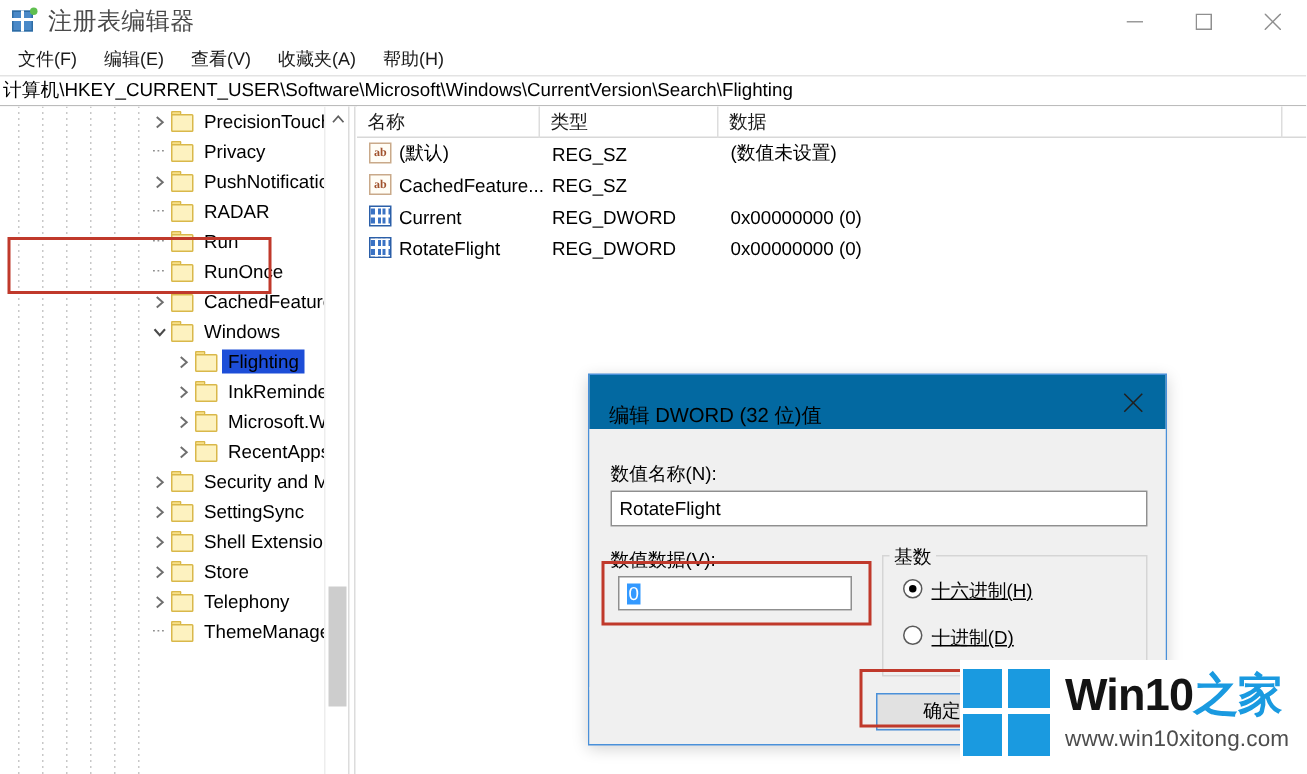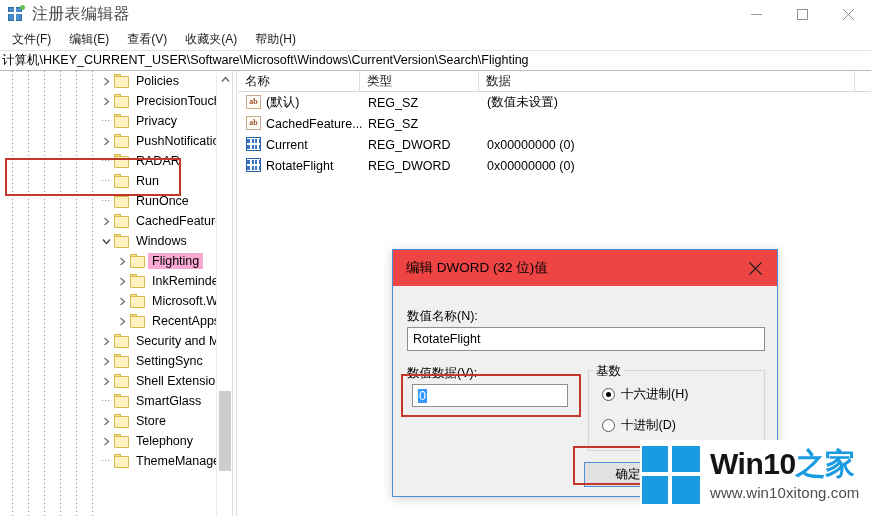--- a/index.html
+++ b/index.html
@@ -136,21 +136,21 @@
     border-radius: 1px 1px 0 0;
   }
   .folder .body {
     position: absolute; left: 0; top: 2px;
     width: 15px; height: 12px;
     background: #fdf2c0; border: 1px solid #d9b84a;
     border-radius: 0 1px 1px 1px;
   }
   .tlabel { position: absolute; }
   .trow.selected .tlabel {
-    background: #f9a8d4;
+    background: #1d4ed8;
     padding: 1px 4px;
     margin-left: -4px;
   }
 
   
   .tscroll {
     position: absolute; right: 0; top: 0; width: 16px; height: 445px;
     background: #ffffff;
     border-left: 1px solid #ededed;
   }
@@ -236,22 +236,22 @@
   
   .dialog {
     position: absolute;
     left: 392px; top: 249px; width: 386px; height: 248px;
     background: #f0f0f0;
     border: 1px solid #4a90d9;
     box-shadow: 0 2px 10px rgba(0,0,0,.18);
   }
   .dlg-title {
     position: absolute; left: 0; top: 0; width: 100%; height: 36px;
-    background: #ef4444;
-    display: flex; align-items: center;
+    background: #0369a1;
+    display: flex; align-items: flex-end;
   }
   .dlg-title .t {
     margin-left: 13px; font-size: 13.5px; color: #000;
   }
   .dlg-close {
     position: absolute; right: 0; top: 0; width: 44px; height: 36px;
     display: flex; align-items: center; justify-content: center;
     color: #202020;
   }
   .dlg-body {
@@ -275,22 +275,22 @@
   .groupbox {
     position: absolute;
     border: 1px solid #d5d5d5;
     background: transparent;
   }
   .groupbox-title {
     position: absolute; font-size: 12.5px; color: #000;
     background: #f0f0f0; padding: 0 3px;
   }
   .radio {
-    position: absolute; display: flex; align-items: center;
-    font-size: 12.5px; color: #000;
+    position: absolute; display: flex; 
+    font-size: 12.5px; color: #000; text-decoration: underline;
   }
   .radio .mark {
     width: 13px; height: 13px; border-radius: 50%;
     border: 1px solid #5a5a5a; background: #ffffff;
     margin-right: 6px; position: relative; flex: 0 0 auto;
   }
   .radio .mark.on:after {
     content: ""; position: absolute; left: 3px; top: 3px;
     width: 5px; height: 5px; border-radius: 50%; background: #000;
   }
@@ -390,32 +390,20 @@
           <div class="trow">
             <span class="twist" style="left:98px">
               <svg width="7" height="9" viewBox="0 0 7 9">
                 <polyline points="1.5,1 5.5,4.5 1.5,8" fill="none" stroke="#6f6f6f" stroke-width="1.3"></polyline>
               </svg>
             </span>
             <span class="folder" style="left:114px; top:3px">
               <span class="tab"></span>
               <span class="body"></span>
             </span>
-            <span class="tlabel" style="left:136px">Policies</span>
-          </div>
-          <div class="trow">
-            <span class="twist" style="left:98px">
-              <svg width="7" height="9" viewBox="0 0 7 9">
-                <polyline points="1.5,1 5.5,4.5 1.5,8" fill="none" stroke="#6f6f6f" stroke-width="1.3"></polyline>
-              </svg>
-            </span>
-            <span class="folder" style="left:114px; top:3px">
-              <span class="tab"></span>
-              <span class="body"></span>
-            </span>
             <span class="tlabel" style="left:136px">PrecisionTouchPa</span>
           </div>
           <div class="trow">
             <span class="dash" style="left:98px"></span>
             <span class="folder" style="left:114px; top:3px">
               <span class="tab"></span>
               <span class="body"></span>
             </span>
             <span class="tlabel" style="left:136px">Privacy</span>
           </div>
@@ -555,28 +543,20 @@
             <span class="twist" style="left:98px">
               <svg width="7" height="9" viewBox="0 0 7 9">
                 <polyline points="1.5,1 5.5,4.5 1.5,8" fill="none" stroke="#6f6f6f" stroke-width="1.3"></polyline>
               </svg>
             </span>
             <span class="folder" style="left:114px; top:3px">
               <span class="tab"></span>
               <span class="body"></span>
             </span>
             <span class="tlabel" style="left:136px">Shell Extensions</span>
-          </div>
-          <div class="trow">
-            <span class="dash" style="left:98px"></span>
-            <span class="folder" style="left:114px; top:3px">
-              <span class="tab"></span>
-              <span class="body"></span>
-            </span>
-            <span class="tlabel" style="left:136px">SmartGlass</span>
           </div>
           <div class="trow">
             <span class="twist" style="left:98px">
               <svg width="7" height="9" viewBox="0 0 7 9">
                 <polyline points="1.5,1 5.5,4.5 1.5,8" fill="none" stroke="#6f6f6f" stroke-width="1.3"></polyline>
               </svg>
             </span>
             <span class="folder" style="left:114px; top:3px">
               <span class="tab"></span>
               <span class="body"></span>

